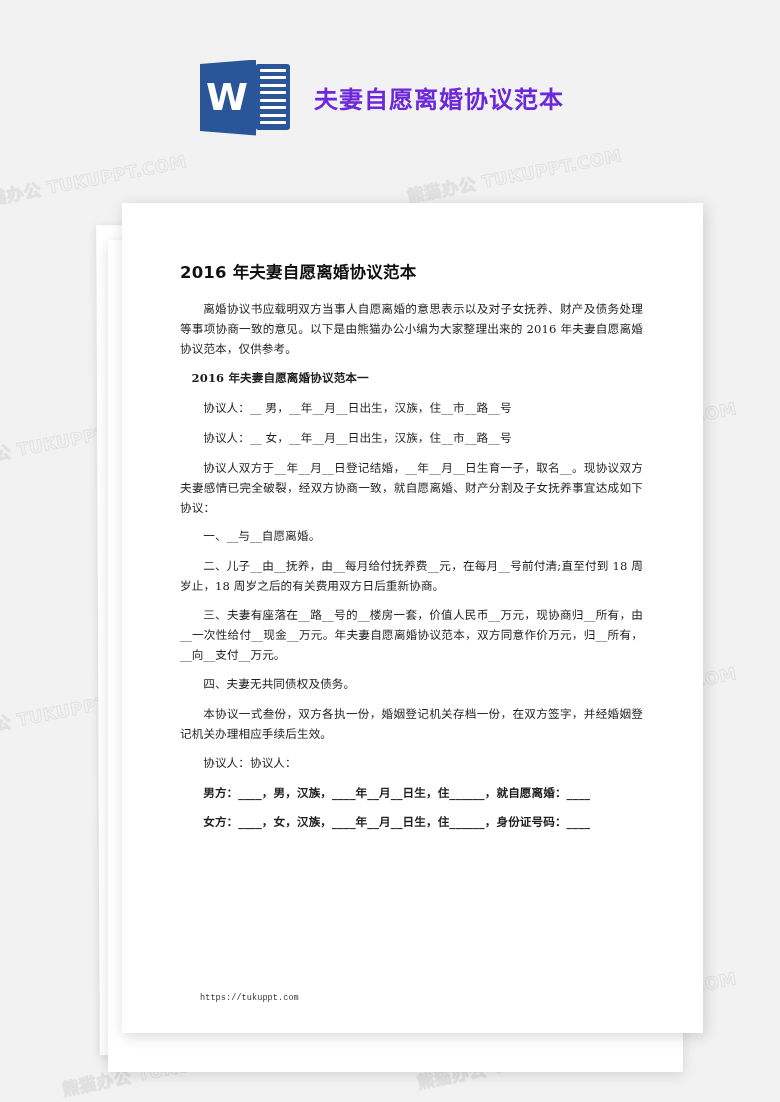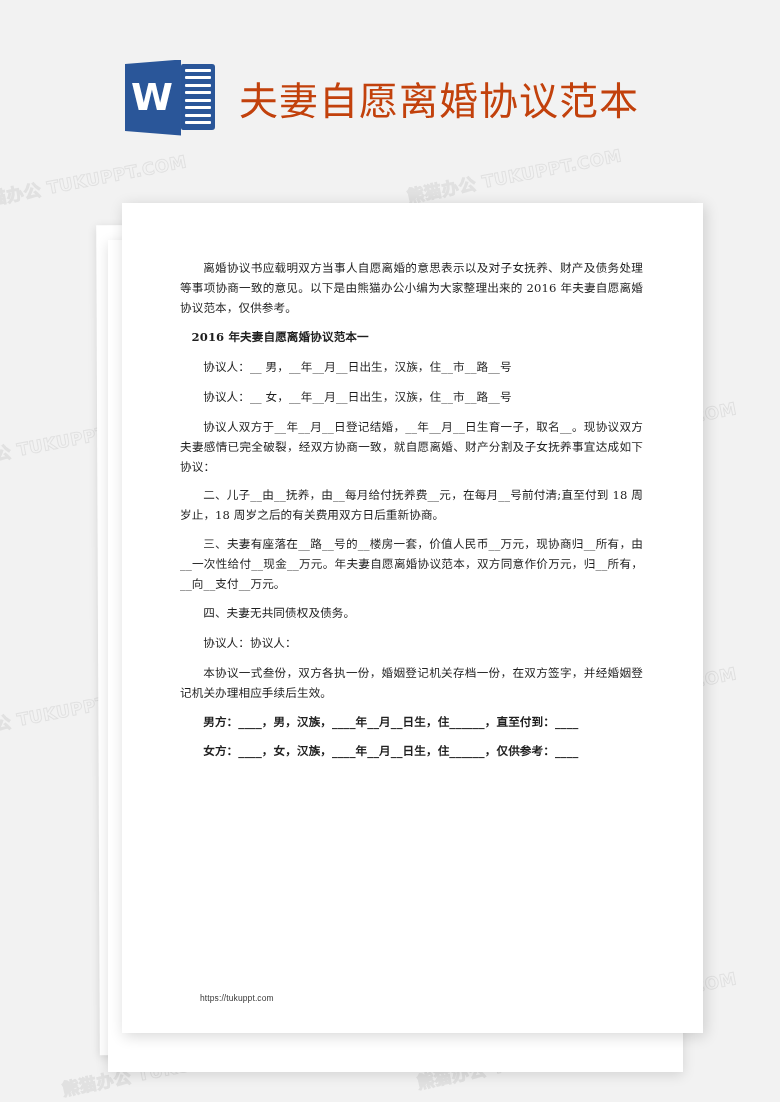--- a/index.html
+++ b/index.html
@@ -97,24 +97,24 @@
     flex-direction: column;
     justify-content: space-between;
   }
   .word-icon .wi-right i {
     display: block;
     height: 3px;
     background: #ffffff;
     border-radius: 1px;
   }
   .header-title {
-    color: #c2410c;
+    color: #6d28d9;
     font-family: "DejaVu Sans", "Liberation Sans", sans-serif;
-    font-size: 39px;
-    font-weight: 400;
+    font-size: 24px;
+    font-weight: 700;
     letter-spacing: 1px;
     white-space: nowrap;
   }
 
   
   .paper-stack {
     position: absolute;
     left: 96px;
     top: 196px;
     width: 610px;
@@ -186,21 +186,21 @@
   .doc-p.bold {
     font-weight: 700;
   }
   .doc-p.tight {
     margin-bottom: 10px;
   }
   .doc-footer-url {
     position: absolute;
     left: 58px;
     bottom: 30px;
-    font-family: Liberation Sans, sans-serif;
+    font-family: Liberation Mono, monospace;
     font-size: 8.5px;
     color: #3a3a3a;
     letter-spacing: 0.1px;
     padding-left: 20px;
   }
 </style>
 </head>
 <body>
 
 <div class="watermark-layer">
@@ -239,30 +239,32 @@
 </div>
 
 <div class="paper-stack">
 
   <div class="sheet sheet-back-2"></div>
   <div class="sheet sheet-back-1"></div>
 
   <div class="sheet sheet-main">
     <div class="doc-body">
 
+      <h1 class="doc-title"><span>2016 年夫妻自愿离婚协议范本</span></h1>
 
       <p class="doc-p indent">离婚协议书应载明双方当事人自愿离婚的意思表示以及对子女抚养、财产及债务处理等事项协商一致的意见。以下是由熊猫办公小编为大家整理出来的 2016 年夫妻自愿离婚协议范本，仅供参考。</p>
       <p class="doc-p sub-head">2016 年夫妻自愿离婚协议范本一</p>
       <p class="doc-p indent tight">协议人：__ 男，__年__月__日出生，汉族，住__市__路__号</p>
       <p class="doc-p indent tight">协议人：__ 女，__年__月__日出生，汉族，住__市__路__号</p>
       <p class="doc-p indent">协议人双方于__年__月__日登记结婚，__年__月__日生育一子，取名__。现协议双方夫妻感情已完全破裂，经双方协商一致，就自愿离婚、财产分割及子女抚养事宜达成如下协议：</p>
+      <p class="doc-p indent tight">一、__与__自愿离婚。</p>
       <p class="doc-p indent">二、儿子__由__抚养，由__每月给付抚养费__元，在每月__号前付清;直至付到 18 周岁止，18 周岁之后的有关费用双方日后重新协商。</p>
       <p class="doc-p indent">三、夫妻有座落在__路__号的__楼房一套，价值人民币__万元，现协商归__所有，由__一次性给付__现金__万元。年夫妻自愿离婚协议范本，双方同意作价万元，归__所有，__向__支付__万元。</p>
       <p class="doc-p indent tight">四、夫妻无共同债权及债务。</p>
+      <p class="doc-p indent">本协议一式叁份，双方各执一份，婚姻登记机关存档一份，在双方签字，并经婚姻登记机关办理相应手续后生效。</p>
       <p class="doc-p indent tight">协议人：协议人：</p>
-      <p class="doc-p indent">本协议一式叁份，双方各执一份，婚姻登记机关存档一份，在双方签字，并经婚姻登记机关办理相应手续后生效。</p>
-      <p class="doc-p indent bold">男方：____，男，汉族，____年__月__日生，住______，直至付到：____</p>
-      <p class="doc-p indent bold">女方：____，女，汉族，____年__月__日生，住______，仅供参考：____</p>
+      <p class="doc-p indent bold">男方：____，男，汉族，____年__月__日生，住______，就自愿离婚：____</p>
+      <p class="doc-p indent bold">女方：____，女，汉族，____年__月__日生，住______，身份证号码：____</p>
 
       <div class="doc-footer-url">https://tukuppt.com</div>
     </div>
   </div>
 </div>
 
 </body></html>

